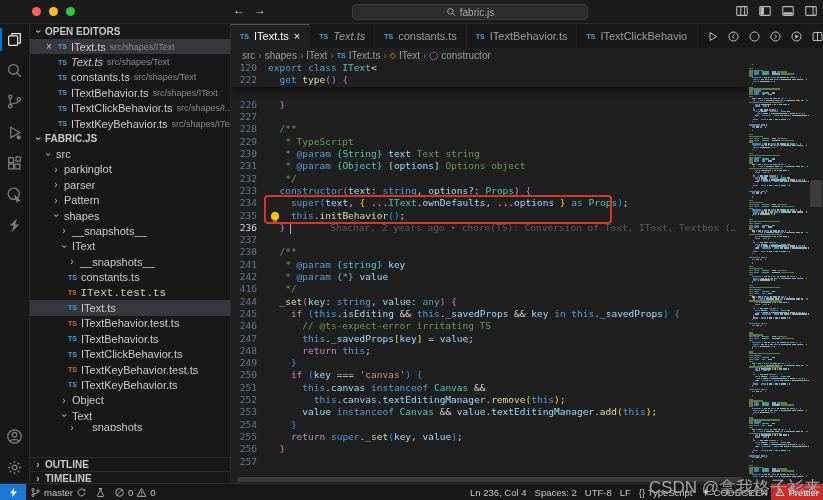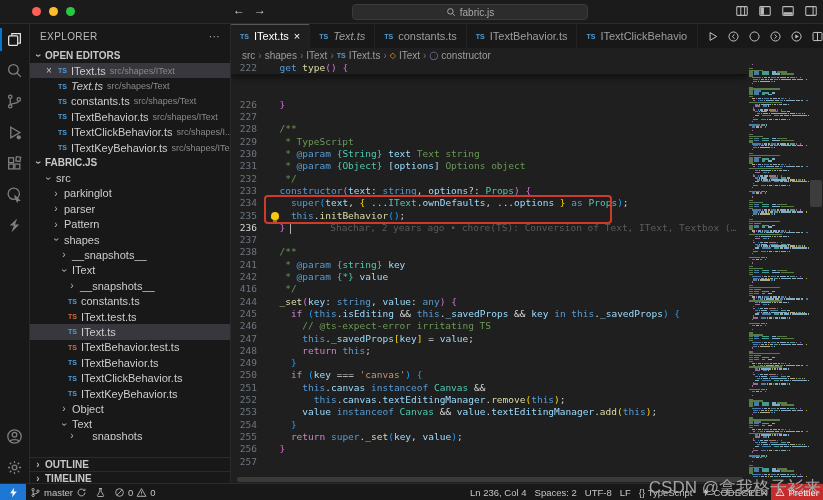--- a/index.html
+++ b/index.html
@@ -198,25 +198,20 @@
     </div>
     <div class="act-item">
       <svg viewBox="0 0 16 16" stroke="currentColor" fill="none" stroke-width="1.2">
         <circle cx="8" cy="8" r="2.2"></circle>
         <path d="M8 1.8v2M8 12.2v2M1.8 8h2M12.2 8h2M3.6 3.6l1.4 1.4M11 11l1.4 1.4M12.4 3.6L11 5M5 11l-1.4 1.4"></path>
       </svg>
     </div>
   </div>
 
 <div class="sidebar">
-  <div class="side-header">
-    <span>EXPLORER</span>
-    <span class="grow"></span>
-    <span style="color:#bdbdbd;">···</span>
-  </div>
   <div class="sec-head">
     <span class="chev open">›</span>
     <span>OPEN EDITORS</span>
   </div>
   <div id="open-editors">
       <div class="row sel" style="padding-left: 14px;">
         <span class="closex">×</span>
         <span class="ts-badge">TS</span>
         <span>IText.ts</span>
         <span class="dim-path">src/shapes/IText</span>
@@ -286,39 +281,43 @@
         <span>IText</span>
       </div>
       <div class="row" style="padding-left: 38px;">
         <span class="chev">›</span>
         <span>__snapshots__</span>
       </div>
       <div class="row" style="padding-left: 38px;">
         <span class="ts-badge">TS</span>
         <span>constants.ts</span>
       </div>
-      <div class="row" style="padding-left: 38px;">
+      <div class="row" style="padding-left: 38px; font-family: Liberation Mono, monospace;">
         <span class="ts-badge test">TS</span>
         <span>IText.test.ts</span>
       </div>
       <div class="row sel" style="padding-left: 38px;">
         <span class="ts-badge">TS</span>
         <span>IText.ts</span>
       </div>
       <div class="row" style="padding-left: 38px;">
         <span class="ts-badge test">TS</span>
         <span>ITextBehavior.test.ts</span>
       </div>
       <div class="row" style="padding-left: 38px;">
         <span class="ts-badge">TS</span>
         <span>ITextBehavior.ts</span>
       </div>
       <div class="row" style="padding-left: 38px;">
         <span class="ts-badge">TS</span>
         <span>ITextClickBehavior.ts</span>
+      </div>
+      <div class="row" style="padding-left: 38px;">
+        <span class="ts-badge test">TS</span>
+        <span>ITextKeyBehavior.test.ts</span>
       </div>
       <div class="row" style="padding-left: 38px;">
         <span class="ts-badge">TS</span>
         <span>ITextKeyBehavior.ts</span>
       </div>
       <div class="row" style="padding-left: 30px;">
         <span class="chev">›</span>
         <span>Object</span>
       </div>
       <div class="row" style="padding-left: 30px;">
@@ -459,20 +458,21 @@
         <div class="cl"><span class="ln">253</span><span class="ct"><span style="color: rgb(212, 212, 212);">      </span><span style="color: rgb(156, 220, 254);">value</span><span style="color: rgb(212, 212, 212);"> </span><span style="color: rgb(86, 156, 214);">instanceof</span><span style="color: rgb(212, 212, 212);"> </span><span style="color: rgb(78, 201, 176);">Canvas</span><span style="color: rgb(212, 212, 212);"> &amp;&amp; </span><span style="color: rgb(156, 220, 254);">value</span><span style="color: rgb(212, 212, 212);">.</span><span style="color: rgb(156, 220, 254);">textEditingManager</span><span style="color: rgb(212, 212, 212);">.</span><span style="color: rgb(220, 220, 170);">add</span><span style="color: rgb(255, 215, 0);">(</span><span style="color: rgb(86, 156, 214);">this</span><span style="color: rgb(255, 215, 0);">)</span><span style="color: rgb(212, 212, 212);">;</span></span></div>
         <div class="cl"><span class="ln">254</span><span class="ct"><span style="color: rgb(212, 212, 212);">    </span><span style="color: rgb(23, 159, 255);">}</span></span></div>
         <div class="cl"><span class="ln">255</span><span class="ct"><span style="color: rgb(212, 212, 212);">    </span><span style="color: rgb(197, 134, 192);">return</span><span style="color: rgb(212, 212, 212);"> </span><span style="color: rgb(86, 156, 214);">super</span><span style="color: rgb(212, 212, 212);">.</span><span style="color: rgb(220, 220, 170);">_set</span><span style="color: rgb(23, 159, 255);">(</span><span style="color: rgb(156, 220, 254);">key</span><span style="color: rgb(212, 212, 212);">, </span><span style="color: rgb(156, 220, 254);">value</span><span style="color: rgb(23, 159, 255);">)</span><span style="color: rgb(212, 212, 212);">;</span></span></div>
         <div class="cl"><span class="ln">256</span><span class="ct"><span style="color: rgb(212, 212, 212);">  </span><span style="color: rgb(218, 112, 214);">}</span></span></div>
         <div class="cl"><span class="ln">257</span><span class="ct"></span></div>
         <div class="ann-box" style="top: 108.7px; height: 28.6px;"></div>
         <div class="bulb" style="top: 125px; left: 40px;"></div>
         <div class="cursor" style="top: 135.3px; left: 59px;"></div>
       </div>
     <div class="sticky" id="sticky">
+        <div class="cl"><span class="ln">120</span><span class="ct"><span style="color: rgb(86, 156, 214);">export class </span><span style="color: rgb(78, 201, 176);">IText</span><span style="color: rgb(212, 212, 212);">&lt;</span></span></div>
         <div class="cl"><span class="ln">222</span><span class="ct"><span style="color: rgb(212, 212, 212);">  </span><span style="color: rgb(86, 156, 214);">get </span><span style="color: rgb(220, 220, 170);">type</span><span style="color: rgb(218, 112, 214);">()</span><span style="color: rgb(212, 212, 212);"> </span><span style="color: rgb(218, 112, 214);">{</span></span></div>
       </div>
   </div>
   <div class="minimap" id="minimap">
       <div class="mm-row"></div>
       <div class="mm-row">
         <span class="mm-seg" style="width: 1.7px; background: transparent;"></span>
         <span class="mm-seg" style="width: 1px; background: rgb(218, 112, 214);"></span>
       </div>
       <div class="mm-row"></div>

